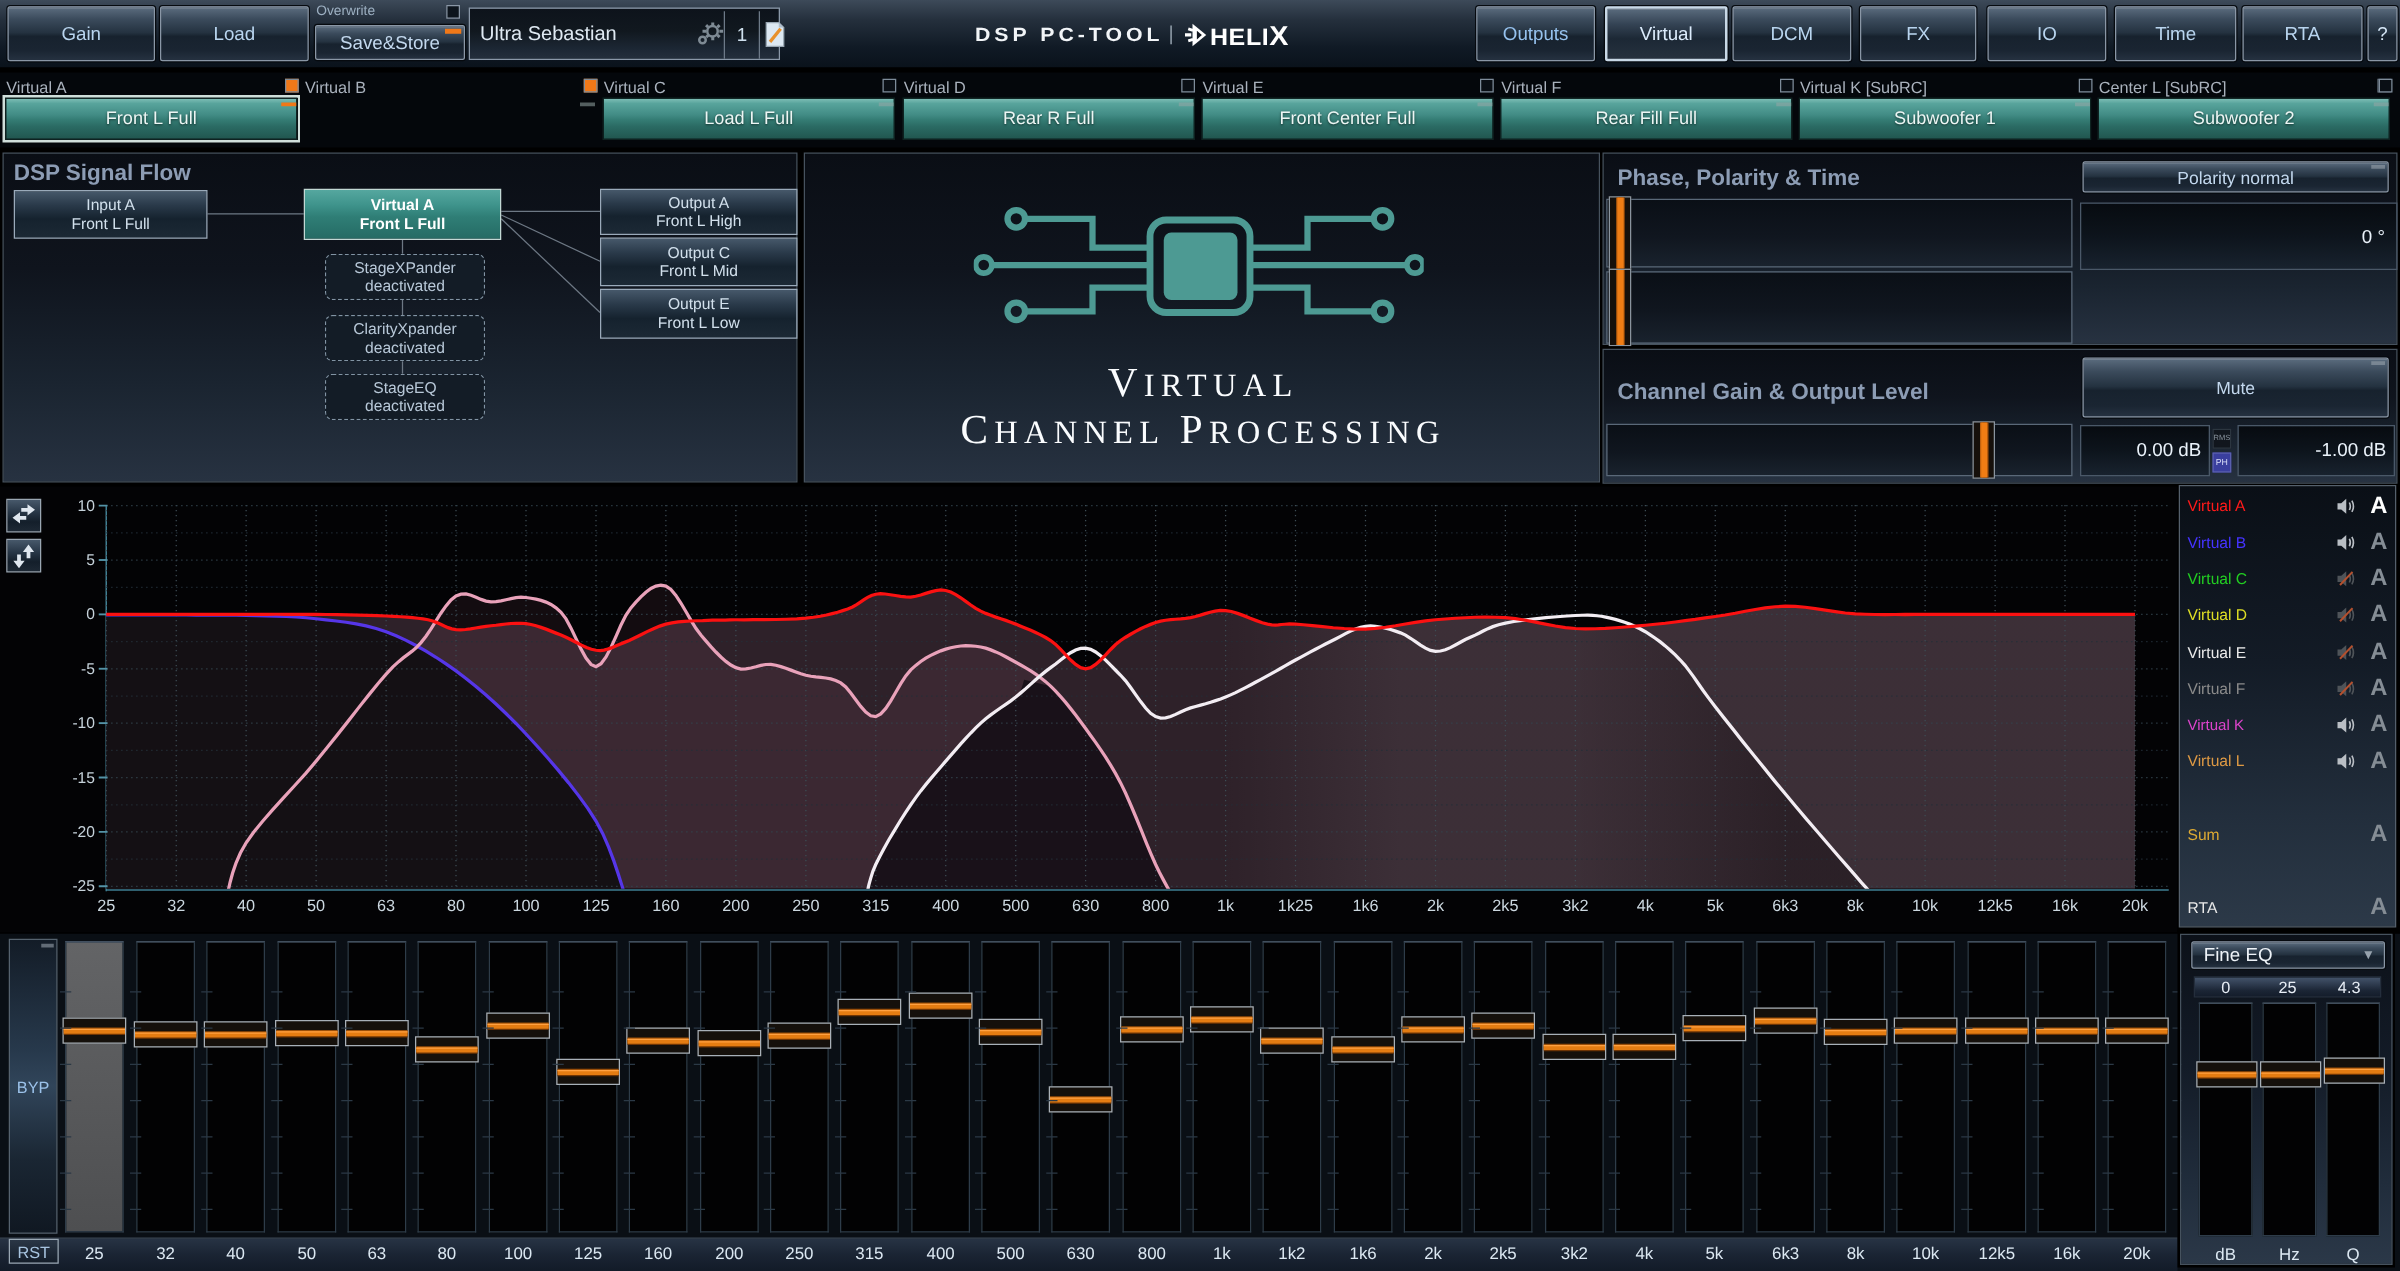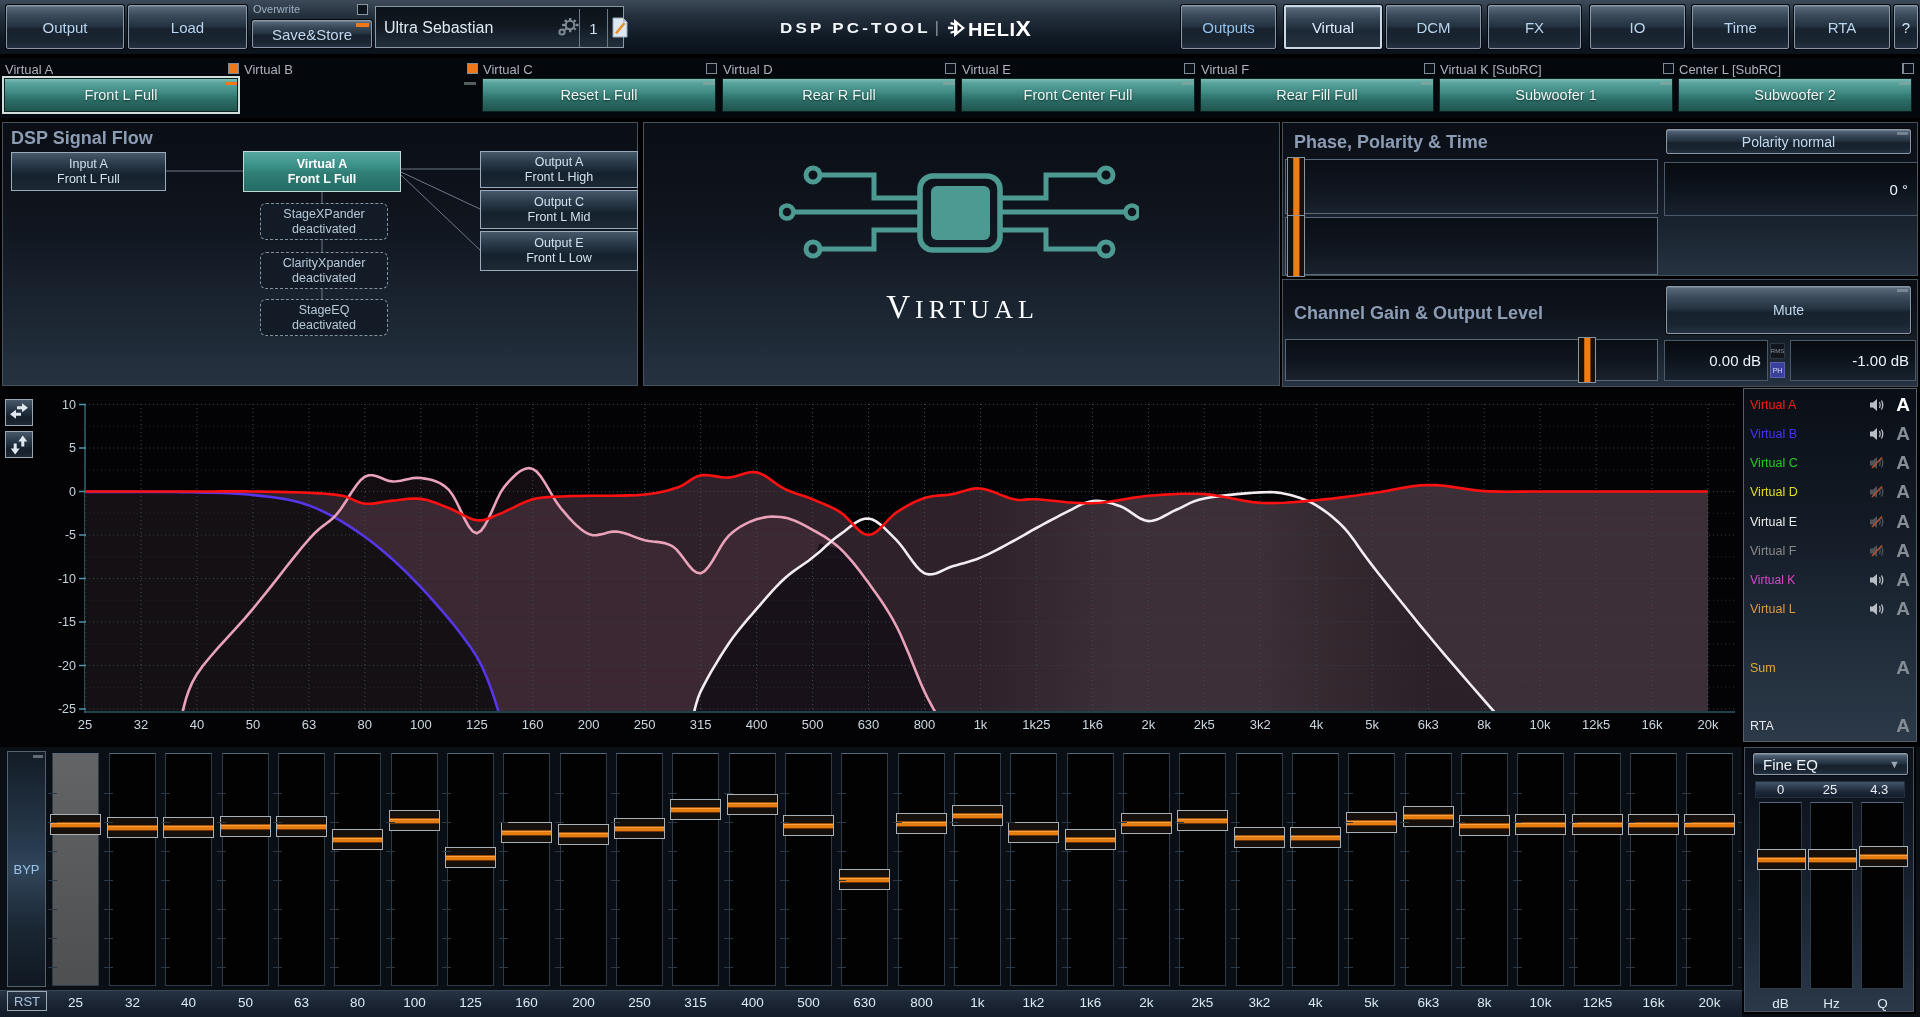--- a/index.html
+++ b/index.html
@@ -17,21 +17,21 @@
 .shandle>div{width:5px;background:#f07d14;box-shadow:1px 0 0 #7a3c08,-1px 0 0 #c2620e}
 .vbox{position:absolute;border:1px solid #4a5868;background:linear-gradient(180deg,#070b10 0%,#0d141c 50%,#18222e 100%);display:flex;align-items:center;justify-content:flex-end;color:#eaf2fa}
 .abtn{position:absolute;width:28px;height:27px;border:1px solid #9aa6b2;background:linear-gradient(180deg,#47586a 0%,#273646 40%,#141f2b 70%,#1d2834 100%);display:flex;align-items:center;justify-content:center}
 .legend{position:absolute;left:1743px;top:388px;width:174px;height:354px;border:1px solid #55606c;background:linear-gradient(180deg,#0a0f16 0%,#131b26 40%,#222e3c 75%,#2c3948 100%)}
 .eqsec{position:absolute;left:0;top:747px;width:1920px;height:270px;background:#0a0f15}
 .eqh{position:absolute;width:51px;height:21px;background:#15100b;border:1px solid #a8b0b8;display:flex;align-items:center;justify-content:center}
 .eqh>div{width:100%;height:4px;background:#e47c12;box-shadow:0 1px 0 #6e3404,0 -1px 0 #9a4e08;border-top:1px solid #ffa040}
 </style></head>
 <body>
 <div class="topbar">
-<div class="tb" style="left:6px;width:118px;color:#b9d5ef;font-size:15px">Output</div>
+<div class="tb" style="left:6px;width:118px;color:#b9d5ef;font-size:15px">Gain</div>
 <div class="tb" style="left:128px;width:119px;color:#b9d5ef;font-size:15px">Load</div>
 <div style="position:absolute;left:253px;top:3px;font-size:11px;color:#9db0c2">Overwrite</div>
 <div class="tb" style="left:252px;top:20px;height:28px;width:120px;color:#c3d8ee;font-size:15px">Save&amp;Store</div>
 <div style="position:absolute;left:356px;top:23px;width:13px;height:4px;background:#f07818"></div>
 <div style="position:absolute;left:357px;top:4px;width:11px;height:11px;border:1px solid #8a97a6;background:#0d141c"></div>
 <div style="position:absolute;left:375px;top:6px;width:249px;height:42px;border:1px solid #8a98a8;background:linear-gradient(180deg,#0d131b 0%,#11181f 45%,#1c2734 80%,#242f3c 100%)">
 <div style="position:absolute;left:8px;top:0;height:42px;display:flex;align-items:center;font-size:16px;color:#dfe9f2">Ultra Sebastian</div>
 <svg width="24" height="22" viewBox="0 0 24 22" style="position:absolute;left:180px;top:10px">
         <g fill="none" stroke="#7e8a94" stroke-width="2">
           <circle cx="14" cy="8" r="4.2"></circle>
@@ -92,21 +92,21 @@
 <div style="position:absolute;left:706px;top:5px;width:11px;height:11px;border:1px solid #7e8c9a;background:#0a0f15"></div>
 <div style="position:absolute;left:945px;top:5px;width:11px;height:11px;border:1px solid #7e8c9a;background:#0a0f15"></div>
 <div style="position:absolute;left:1184px;top:5px;width:11px;height:11px;border:1px solid #7e8c9a;background:#0a0f15"></div>
 <div style="position:absolute;left:1424px;top:5px;width:11px;height:11px;border:1px solid #7e8c9a;background:#0a0f15"></div>
 <div style="position:absolute;left:1663px;top:5px;width:11px;height:11px;border:1px solid #7e8c9a;background:#0a0f15"></div>
 <div style="position:absolute;left:1902px;top:5px;width:11px;height:11px;border:1px solid #7e8c9a;background:#0a0f15"></div>
 <div style="position:absolute;left:1903px;top:5px;width:11px;height:11px;border:1px solid #7e8c9a;background:#0a0f15"></div>
 <div class="teal" style="left:4px;width:234px; box-shadow:0 0 0 2px #cfdeda;">Front L Full</div>
 <div style="position:absolute;left:225px;top:24px;width:12px;height:3px;background:#f07818"></div>
 <div style="position:absolute;left:464px;top:24px;width:12px;height:3px;background:rgba(150,165,165,0.55)"></div>
-<div class="teal" style="left:482px;width:234px;">Reset L Full</div>
+<div class="teal" style="left:482px;width:234px;">Load L Full</div>
 <div style="position:absolute;left:703px;top:24px;width:12px;height:3px;background:rgba(150,165,165,0.55)"></div>
 <div class="teal" style="left:722px;width:234px;text-align:center;">Rear R Full</div>
 <div style="position:absolute;left:943px;top:24px;width:12px;height:3px;background:rgba(150,165,165,0.55)"></div>
 <div class="teal" style="left:961px;width:234px;">Front Center Full</div>
 <div style="position:absolute;left:1182px;top:24px;width:12px;height:3px;background:rgba(150,165,165,0.55)"></div>
 <div class="teal" style="left:1200px;width:234px;">Rear Fill Full</div>
 <div style="position:absolute;left:1421px;top:24px;width:12px;height:3px;background:rgba(150,165,165,0.55)"></div>
 <div class="teal" style="left:1439px;width:234px;">Subwoofer 1</div>
 <div style="position:absolute;left:1660px;top:24px;width:12px;height:3px;background:rgba(150,165,165,0.55)"></div>
 <div class="teal" style="left:1678px;width:234px;">Subwoofer 2</div>
@@ -170,20 +170,22 @@
         <path d="M41 86 H95 V67 H141"></path>
 <path d="M321 12 H267 V35 H221"></path>
         <path d="M346 49 H221"></path>
         <path d="M321 86 H267 V67 H221"></path>
 <rect x="141" y="13" width="80" height="74" rx="13" stroke-width="5.5"></rect>
 </g>
 <rect x="152" y="23" width="59" height="54" rx="6" fill="#4d9a93"></rect>
 </svg>
 <div style="position:absolute;left:0;top:166px;width:637px;text-align:center;color:#fafcfe;font-family:'Liberation Serif',serif">
 <span style="font-size:33px;letter-spacing:5px">V</span><span style="font-size:26px;letter-spacing:5px">IRTUAL</span></div>
+<div style="position:absolute;left:0;top:203px;width:637px;text-align:center;color:#fafcfe;font-family:'Liberation Serif',serif">
+<span style="font-size:33px;letter-spacing:5px">C</span><span style="font-size:26px;letter-spacing:5px">HANNEL&nbsp;</span><span style="font-size:33px;letter-spacing:5px">P</span><span style="font-size:26px;letter-spacing:5px">ROCESSING</span></div>
 </div>
 <div class="panel" style="left:1282px;top:122px;width:636px;height:154px">
 <div class="phead" style="left:11px;top:9px">Phase, Polarity &amp; Time</div>
 <div class="tb" style="left:383px;top:6px;width:245px;height:25px;color:#c3d8ee;font-size:14px">Polarity normal</div>
 <div style="position:absolute;left:614px;top:9px;width:11px;height:3px;background:rgba(150,160,170,0.6)"></div>
 <div class="strack" style="left:2px;top:36px;width:373px;height:55px"></div>
     <div class="shandle" style="left:4px;top:34px;height:59px">
       <div></div>
     </div>
 <div class="vbox" style="left:381px;top:39px;width:254px;height:54px;font-size:15px;padding-right:9px">0 °</div>

